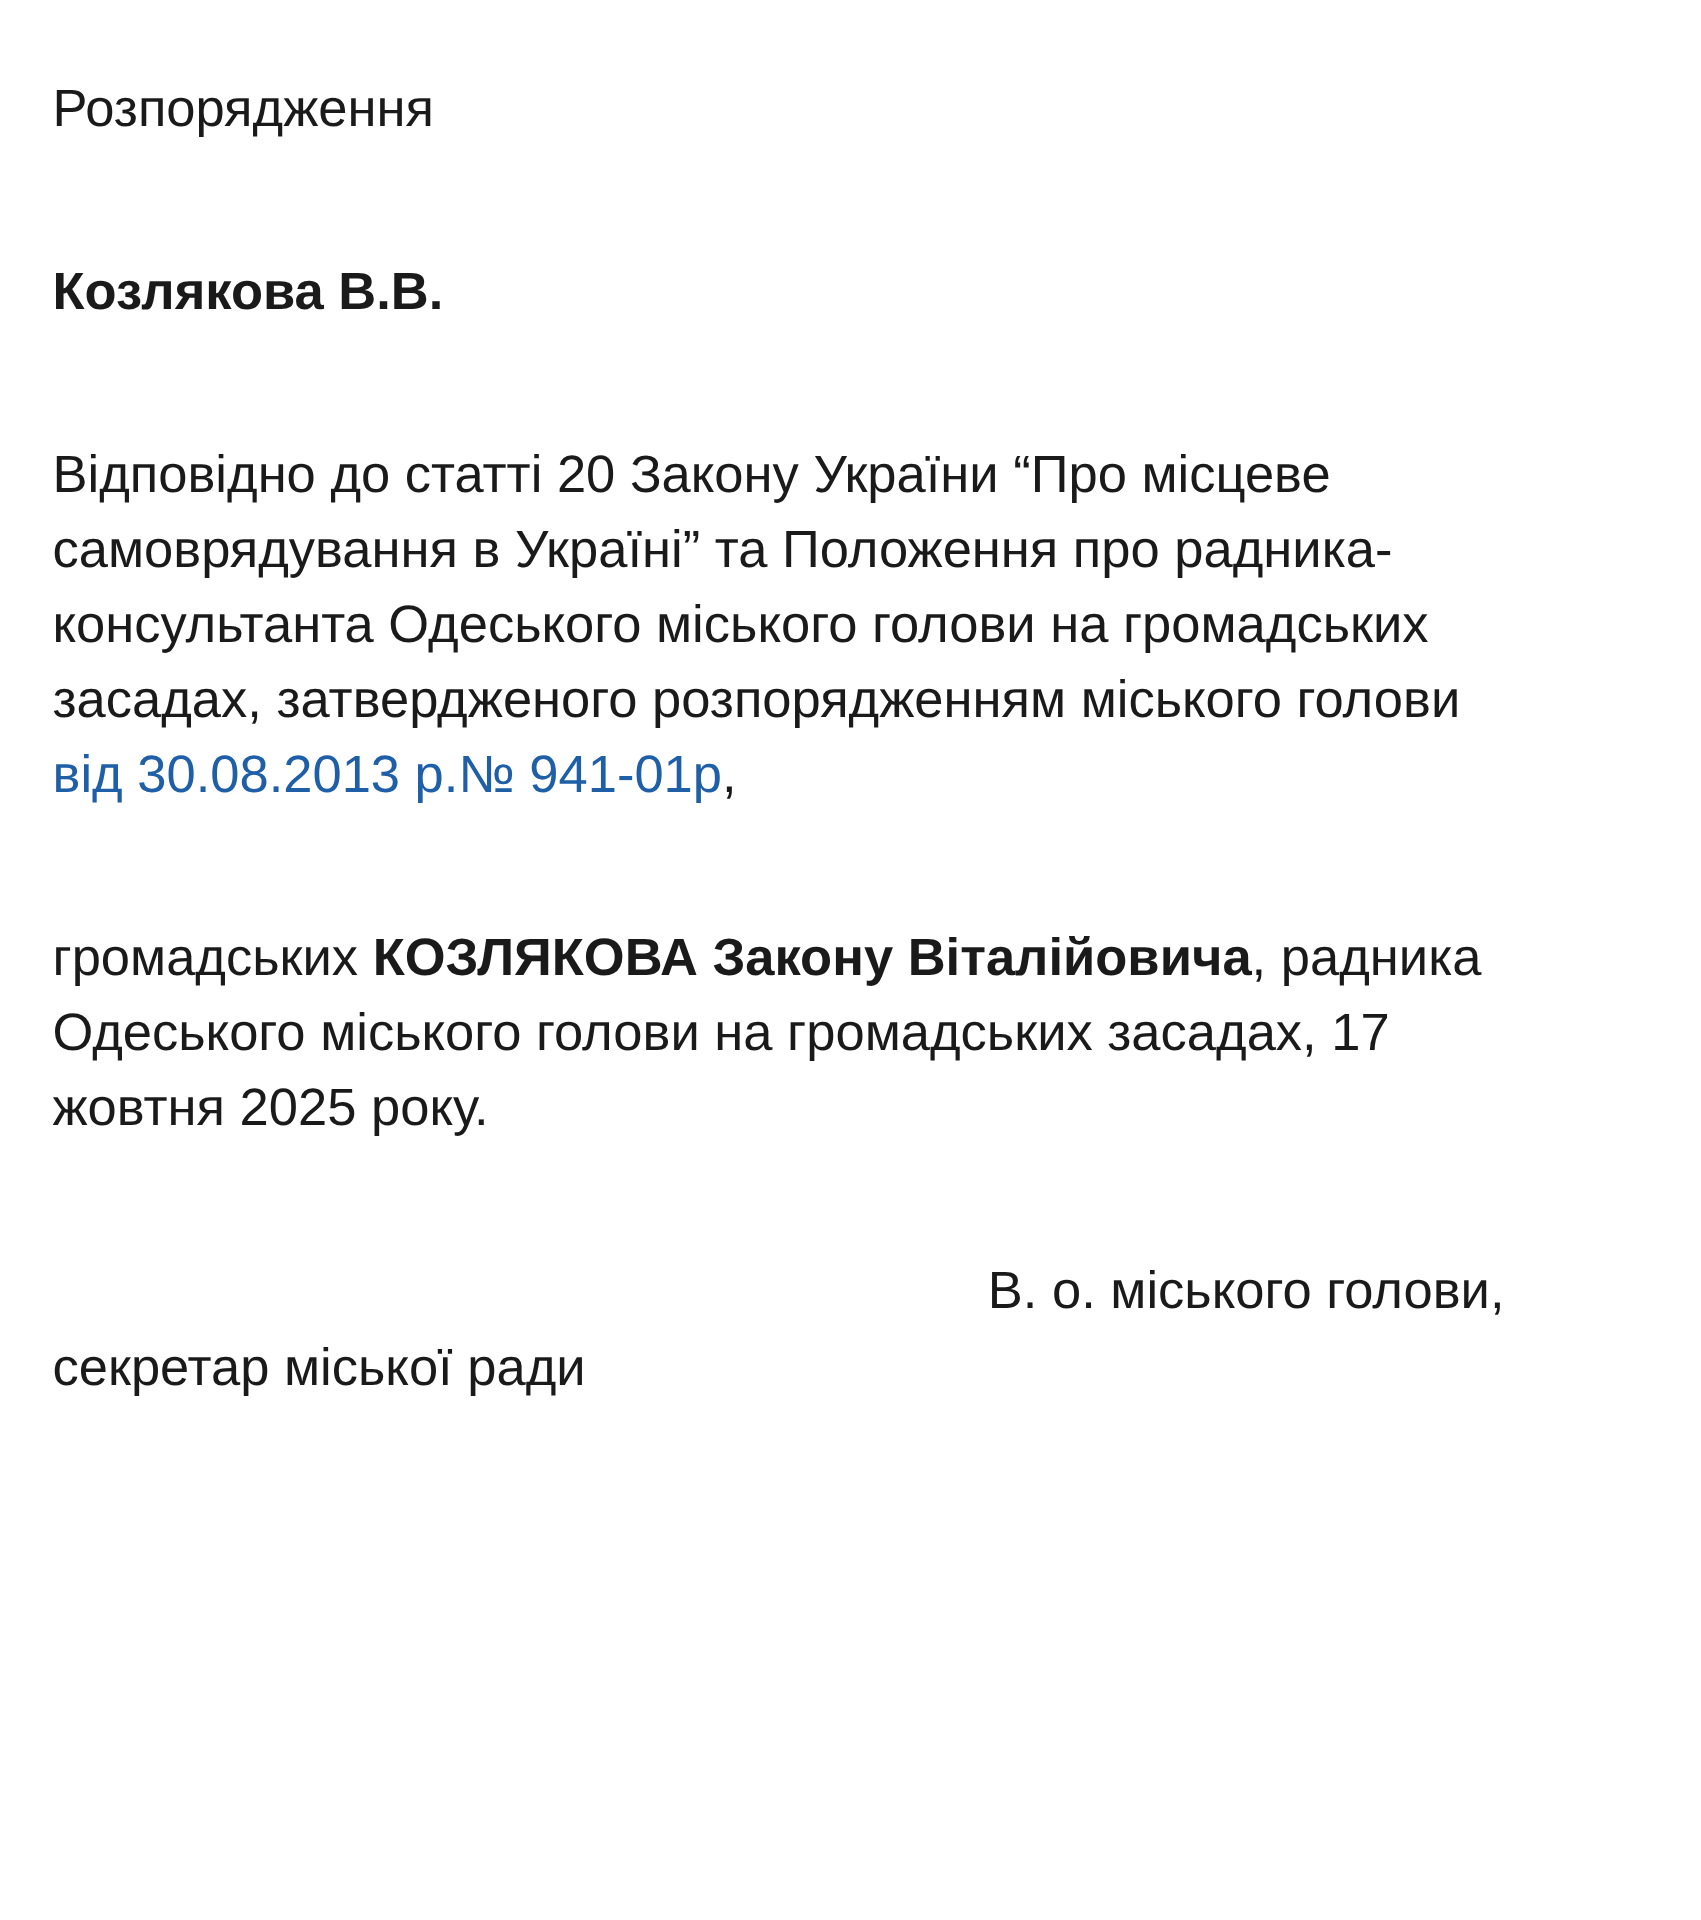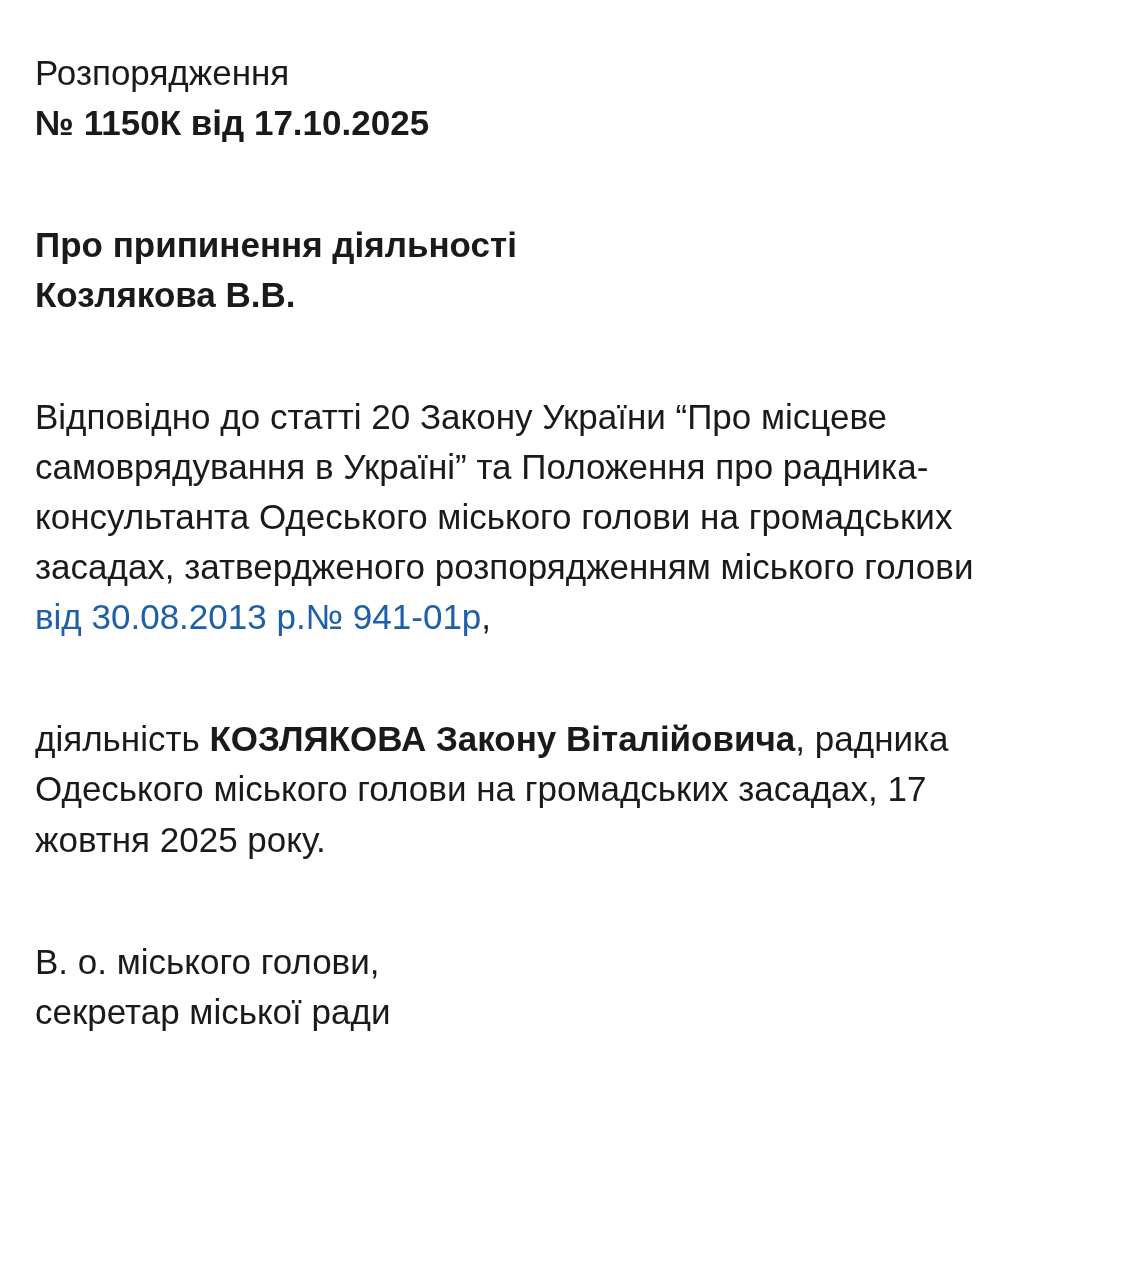--- a/index.html
+++ b/index.html
@@ -17,20 +17,21 @@
     font-size: 35px;
     line-height: 1.43;
     color: #1a1a1a;
     overflow: hidden;
   }
   .para {
     margin: 0 0 72px 0;
   }
   .para:last-child {
     margin-bottom: 0;
+    text-align: right;
   }
   .line {
     display: block;
   }
   .bold {
     font-weight: bold;
   }
   .link {
     color: #1f5fa8;
     text-decoration: none;
@@ -45,32 +46,30 @@
     white-space: nowrap;
   }
 </style>
 </head>
 <body>
 
 <div class="doc">
 
   <p class="para">
     <span class="line">Розпорядження</span>
-    <span class="line bold">№ 1150К від 17.10.2025</span>
   </p>
 
   <p class="para bold">
-    <span class="line">Про припинення діяльності</span>
     <span class="line">Козлякова В.В.</span>
   </p>
 
   <p class="para"><span>Відповідно до статті 20 Закону України “Про місцеве самоврядування в Україні” та Положення про радника-консультанта Одеського міського голови на громадських засадах, затвердженого розпорядженням міського голови </span><a class="link">від 30.08.2013 р.№ 941-01р</a><span>,</span></p>
 
 
-  <p class="para"><span>діяльність </span><span class="bold">КОЗЛЯКОВА Закону Віталійовича</span><span>, радника Одеського міського голови на громадських засадах, 17 жовтня 2025 року.</span></p>
+  <p class="para"><span>громадських </span><span class="bold">КОЗЛЯКОВА Закону Віталійовича</span><span>, радника Одеського міського голови на громадських засадах, 17 жовтня 2025 року.</span></p>
 
   <p class="para">
     <span class="line">В. о. міського голови,</span>
     <span class="line sig-line2">
       <span>секретар міської ради</span>
     </span>
   </p>
 
 </div>
 

